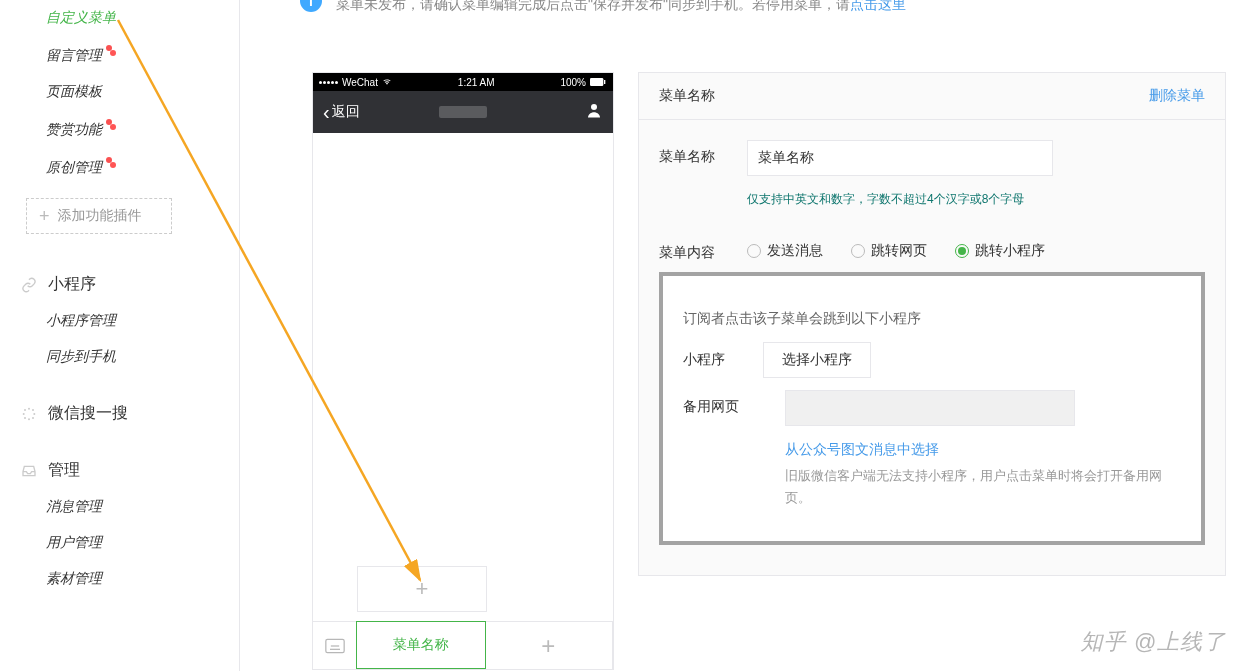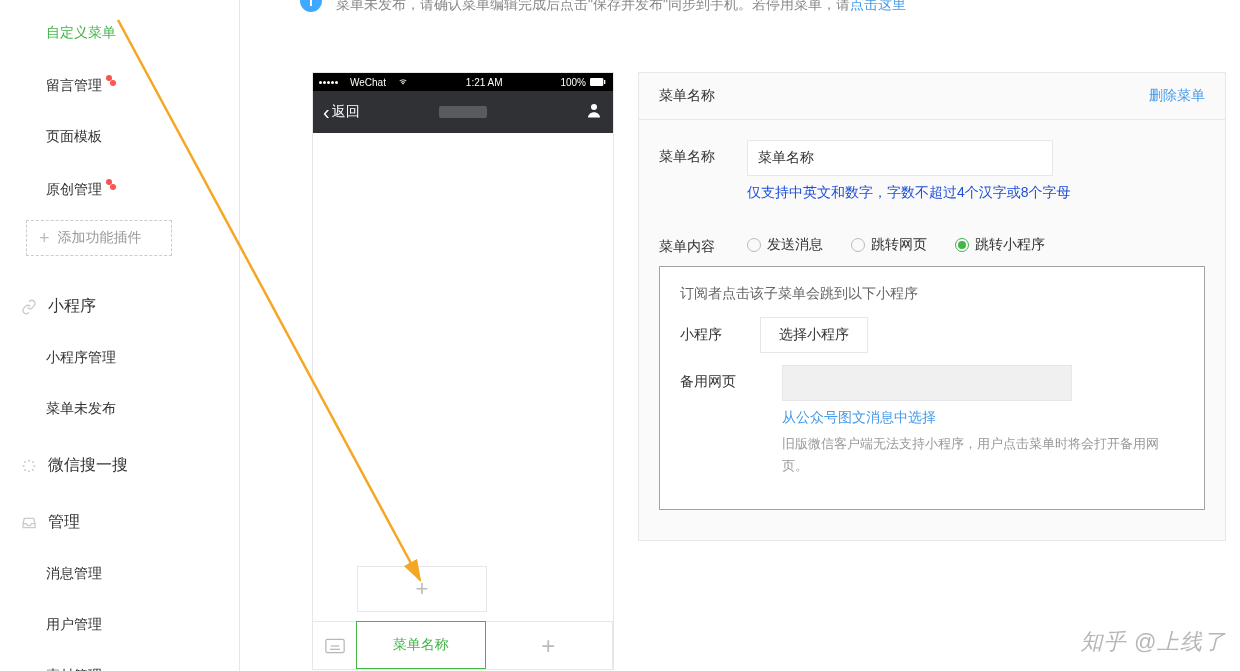--- a/index.html
+++ b/index.html
@@ -1,18 +1,18 @@
 <!DOCTYPE html>
 <html><head>
 <meta charset="utf-8">
 <style>
   * { box-sizing: border-box; margin: 0; padding: 0; }
   body { font-family: "Microsoft YaHei", "PingFang SC", sans-serif; font-size: 14px; color: #333; background: #fff; width: 1240px; height: 671px; overflow: hidden; position: relative; }
   .sidebar { position: absolute; left: 0; top: 0; width: 240px; height: 100%; border-right: 1px solid #e7e7eb; padding-top: 0; }
-  .sidebar .nav-item { padding: 24px 0 9px 46px; font-size: 14px; color: #333; cursor: pointer; position: relative; }
+  .sidebar .nav-item { padding: 9px 0 9px 46px; font-size: 14px; color: #333; cursor: pointer; position: relative; font-style: italic; }
   .sidebar .nav-item.active { color: #44b549; }
   .sidebar .red-dot::after { content:""; position:absolute; width:6px; height:6px; background:#f55; border-radius:50%; margin-left:4px; top:16px; display:inline-block; position:static; vertical-align:2px;}
   .red-dot { display:inline-block; width:6px; height:6px; background:#fa5151; border-radius:50%; margin-left:4px; vertical-align:2px;}
   .add-plugin { margin: 12px 26px; border: 1px dashed #ccc; padding: 8px 12px; color:#999; display:flex; align-items:center; cursor:pointer; width:146px;}
   .add-plugin .plus { font-size:18px; margin-right:8px; color:#bbb; line-height:1;}
   .section-head { display:flex; align-items:center; padding: 28px 0 8px 20px; font-size:16px; color:#333;}
   .section-head .sicon { width:18px; height:18px; margin-right:10px; opacity:.5; display:flex; align-items:center; justify-content:center;}
   .main { position:absolute; left:240px; top:0; right:0; bottom:0; background:#fff; }
   .notice { position:absolute; left:280px; right:0; top:0; height:24px; display:flex; align-items:flex-start; color:#888; font-size:14px;}
   .notice .info-icon { width:22px; height:22px; background:#40a9ff; border-radius:50%; color:#fff; display:flex; align-items:center; justify-content:center; font-weight:bold; margin-right:14px; font-size:14px; margin-top:-6px;}
@@ -35,27 +35,27 @@
   .menu-bar .mitem.active { border:1px solid #44b549; color:#44b549; margin:-1px -1px 0 -1px;}
   .menu-bar .mitem .plus { color:#bbb; font-size:24px; font-weight:300;}
   .config { position:absolute; left:638px; right:14px; top:72px; border:1px solid #e7e7eb; background:#fafafa;}
   .config-head { display:flex; justify-content:space-between; padding:14px 20px; border-bottom:1px solid #e7e7eb;}
   .config-head .del { color:#459ae9; cursor:pointer;text-align:right;}
   .config-body { padding: 20px 20px 30px 20px;}
   .row { display:flex; align-items:flex-start; margin-bottom:6px;}
   .row .lbl { width:88px; flex:none; color:#333; padding-top:8px;}
   .row .val { flex:1;}
   .text-input { width:306px; height:36px; border:1px solid #e7e7eb; background:#fff; padding:0 10px; font-size:14px; color:#333;}
-  .hint { color:#1d4ed8; font-size:14px; margin-top:8px;}
+  .hint { color:#0f766e; font-size:12px; margin-top:15px;}
   .radios { display:flex; gap:28px; align-items:center; padding-top:6px;}
   .radio { display:flex; align-items:center; gap:6px; cursor:pointer;}
   .radio .circ { width:14px; height:14px; border:1px solid #bbb; border-radius:50%; display:flex; align-items:center; justify-content:center;}
   .radio.checked .circ { border-color:#44b549;}
   .radio.checked .circ::after { content:""; width:8px; height:8px; background:#44b549; border-radius:50%;}
-  .subbox { border:1px solid #a3a3a3; background:#fff; padding:18px 20px 20px 20px; margin-top:10px;}
+  .subbox { border:4px solid #a3a3a3; background:#fff; padding:34px 20px 20px 20px; margin-top:10px;}
   .subbox .desc { color:#666; margin-bottom:14px;}
   .subrow { display:flex; align-items:center; margin-bottom:12px;}
   .subrow .slabel { width:80px; flex:none;}
   .chooser { border:1px solid #e7e7eb; padding:8px 18px; background:#fff; cursor:pointer;}
   .textbox { width:290px; height:36px; border:1px solid #e7e7eb; background:#f0f0f0;}
   .linkish { color:#459ae9; cursor:pointer; font-size:14px; }
   .subhint { color:#999; font-size:13px; margin-top:6px; line-height:1.7;}
   .watermark { position:absolute; right:14px; bottom:14px; color:#aaa; font-size:22px; font-style:italic; letter-spacing:1px; opacity:.85; display:flex; align-items:center; gap:6px;}
   .arrow-line { position:absolute; pointer-events:none; z-index:50;}
 </style>
@@ -66,39 +66,42 @@
   <div class="nav-item active">
     <span>自定义菜单</span>
   </div>
   <div class="nav-item">
     <span>留言管理</span><span class="red-dot"></span>
   </div>
   <div class="nav-item">
     <span>页面模板</span>
   </div>
   <div class="nav-item">
+    <span>赞赏功能</span><span class="red-dot"></span>
+  </div>
+  <div class="nav-item">
     <span>原创管理</span><span class="red-dot"></span>
   </div>
 
   <div class="add-plugin">
     <span class="plus">+</span>
     <span>添加功能插件</span>
   </div>
 
   <div class="section-head">
     <span class="sicon">
       <svg width="16" height="16" viewBox="0 0 24 24" fill="none" stroke="#999" stroke-width="2">
           <path d="M10 13a5 5 0 0 0 7 0l3-3a5 5 0 0 0-7-7l-1 1"></path>
           <path d="M14 11a5 5 0 0 0-7 0l-3 3a5 5 0 0 0 7 7l1-1"></path>
         </svg>
     </span>
     <span>小程序</span>
   </div>
   <div class="nav-item"><span>小程序管理</span></div>
-  <div class="nav-item"><span>菜单未发布</span></div>
+  <div class="nav-item"><span>同步到手机</span></div>
 
   <div class="section-head">
     <span class="sicon">
       <svg width="16" height="16" viewBox="0 0 24 24" fill="#999">
           <circle cx="12" cy="4" r="1.5"></circle>
           <circle cx="12" cy="20" r="1.5"></circle>
           <circle cx="4" cy="12" r="1.5"></circle>
           <circle cx="20" cy="12" r="1.5"></circle>
           <circle cx="6" cy="6" r="1.5"></circle>
           <circle cx="18" cy="18" r="1.5"></circle>
@@ -126,21 +129,21 @@
 <div class="main">
 
   <div class="notice" style="left:60px; top:-4px;">
     <span class="info-icon">i</span>
     <span>菜单未发布，请确认菜单编辑完成后点击"保存并发布"同步到手机。若停用菜单，请</span>
     <span class="nlink">点击这里</span>
   </div>
 
   <div class="phone-wrap" style="left:72px;">
     <div class="status-bar">
-      <span style="display:flex;align-items:center;gap:12px;">
+      <span style="display:flex;align-items:center;gap:4px;">
         <span class="dots">
             <span></span>
             <span></span>
             <span></span>
             <span></span>
             <span></span>
           </span>
         <span>WeChat</span>
         <svg width="10" height="8" viewBox="0 0 24 24" fill="#fff">
             <path d="M12 20l-3-4c2-1 4-1 6 0zM5 12c4-3 10-3 14 0l-2 2c-3-2-7-2-10 0zM1 8c6-5 16-5 22 0l-2 2c-5-4-13-4-18 0z"></path>
@@ -231,21 +234,21 @@
       <div class="subbox" style="margin-left:0;">
         <div class="desc">订阅者点击该子菜单会跳到以下小程序</div>
         <div class="subrow">
           <div class="slabel">小程序</div>
           <div class="chooser">选择小程序</div>
         </div>
         <div class="subrow" style="align-items:flex-start;gap:22px;">
           <div class="slabel" style="padding-top:8px;">备用网页</div>
           <div>
             <div class="textbox"></div>
-            <div style="margin-top:8px;"><span class="linkish">从公众号图文消息中选择</span></div>
+            <div style="margin-top:15px;"><span class="linkish">从公众号图文消息中选择</span></div>
             <div class="subhint">旧版微信客户端无法支持小程序，用户点击菜单时将会打开备用网页。</div>
           </div>
         </div>
       </div>
 
     </div>
   </div>
 
 </div>
 

